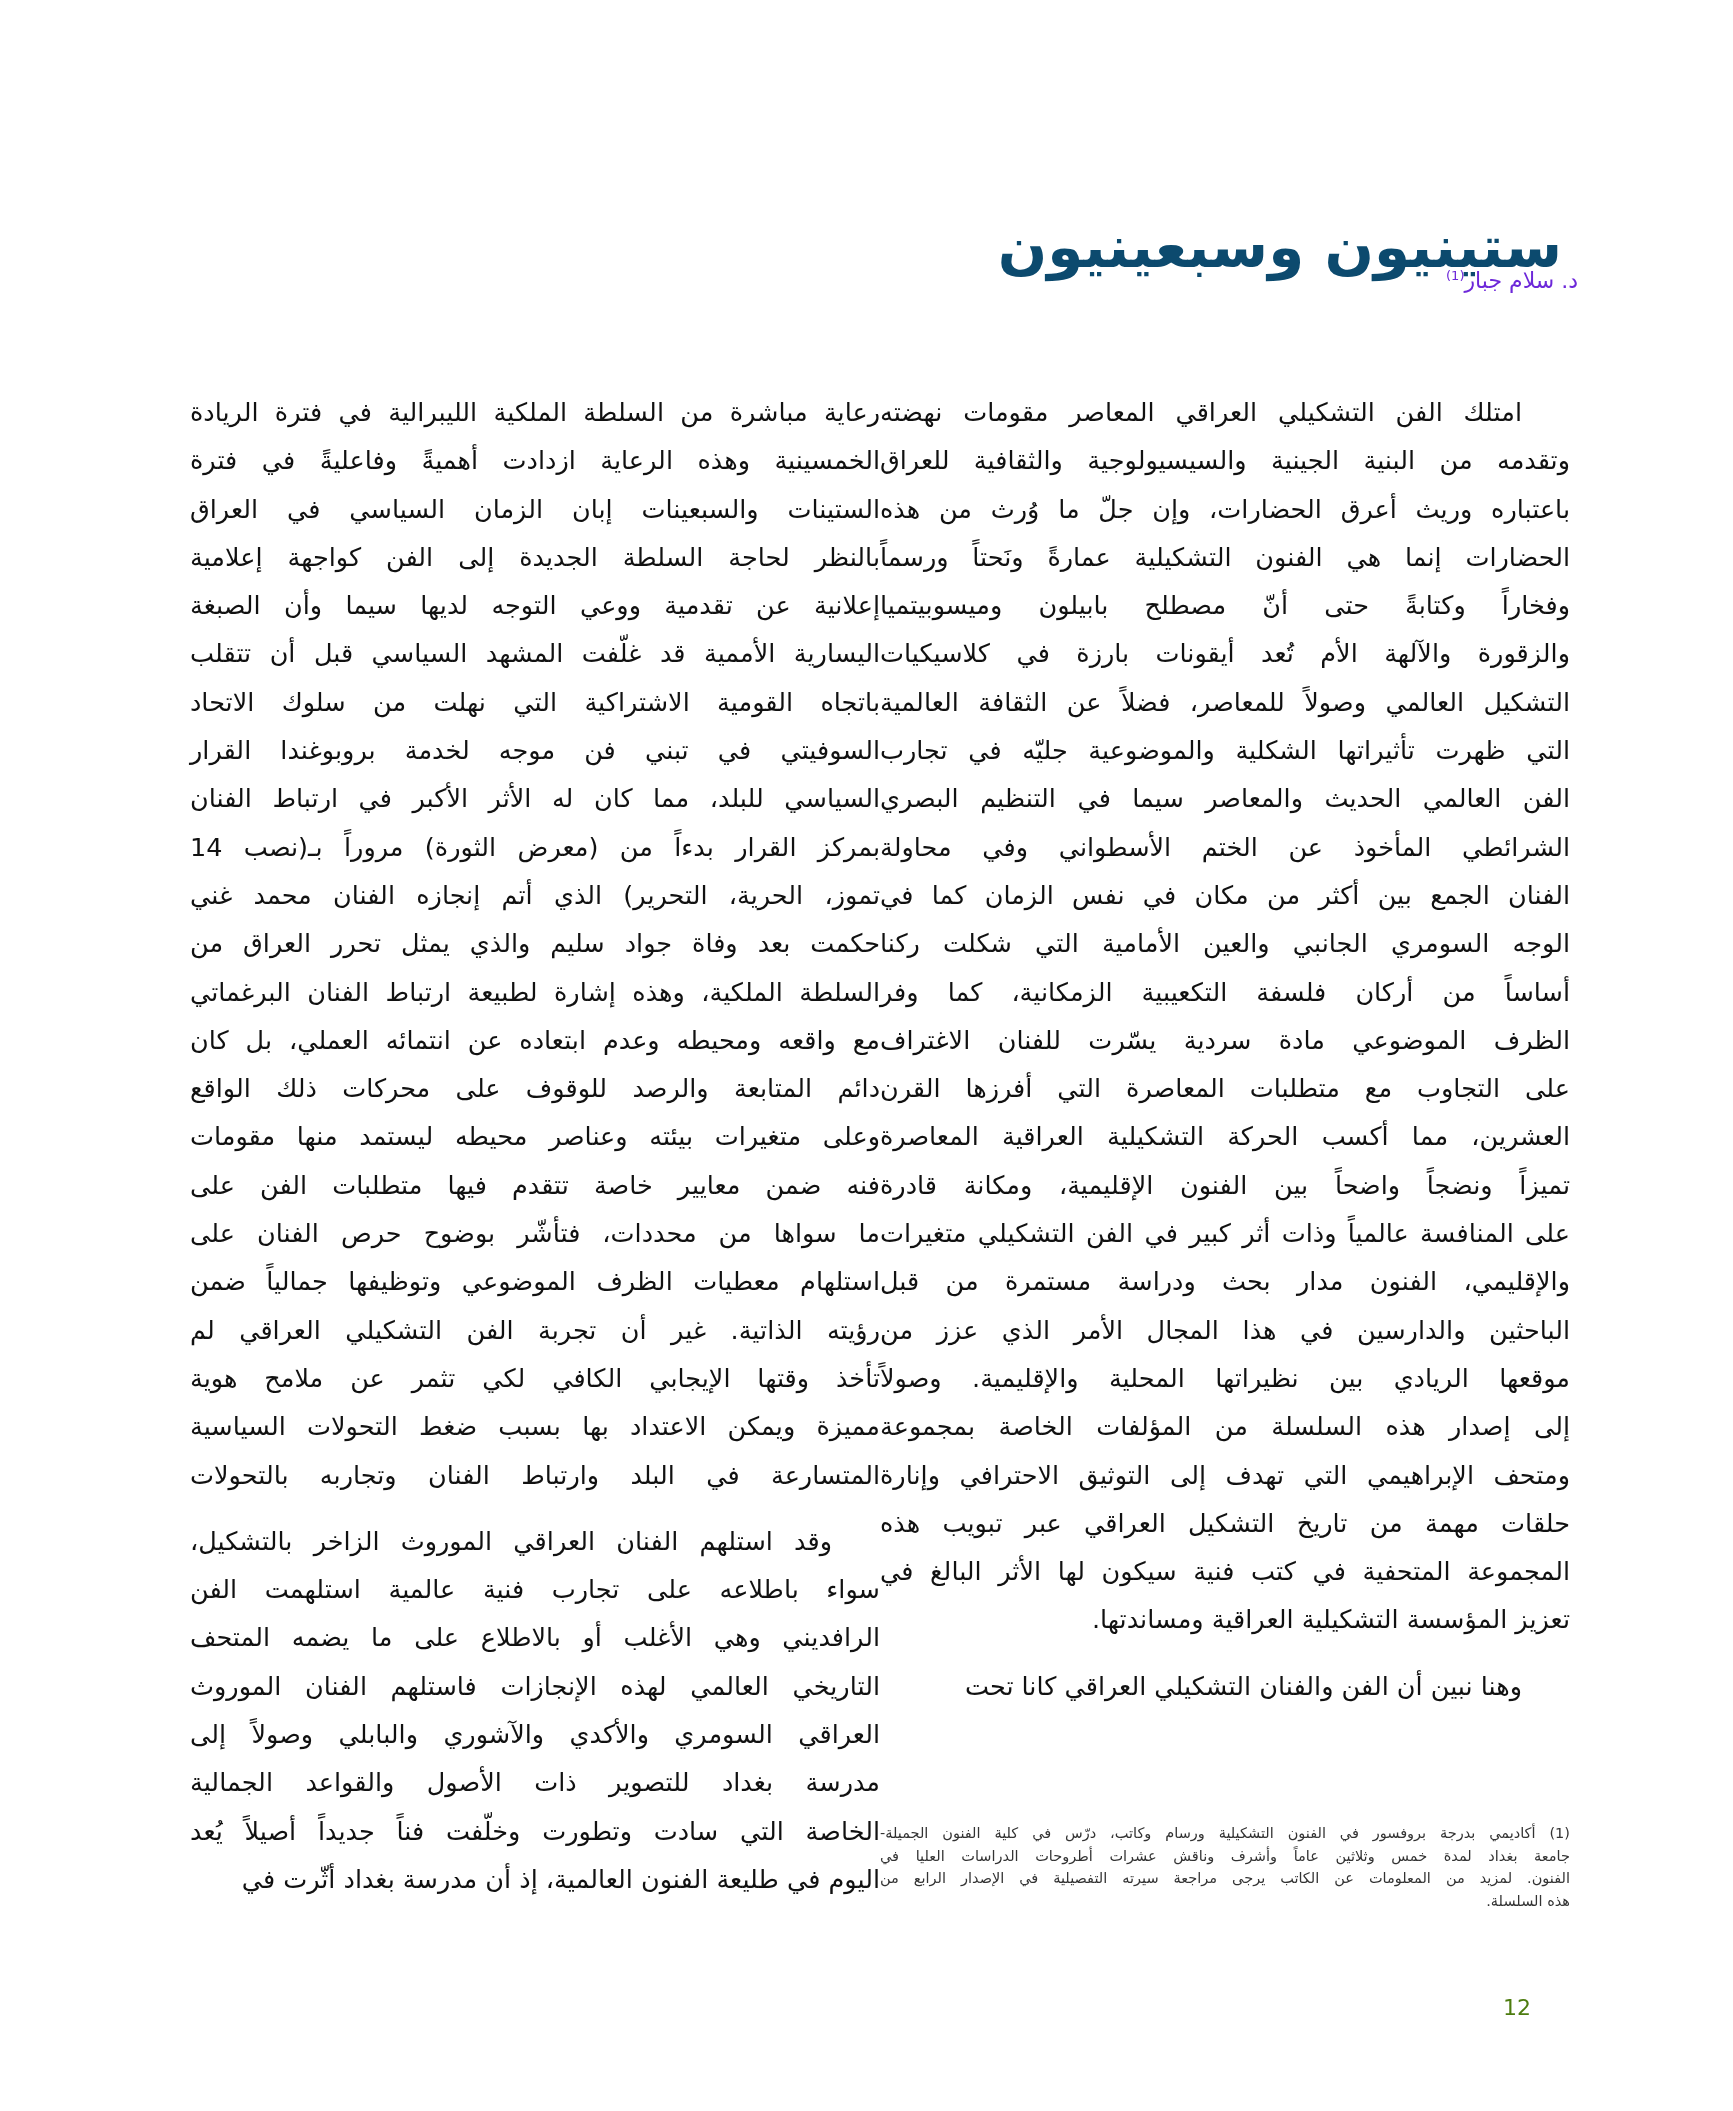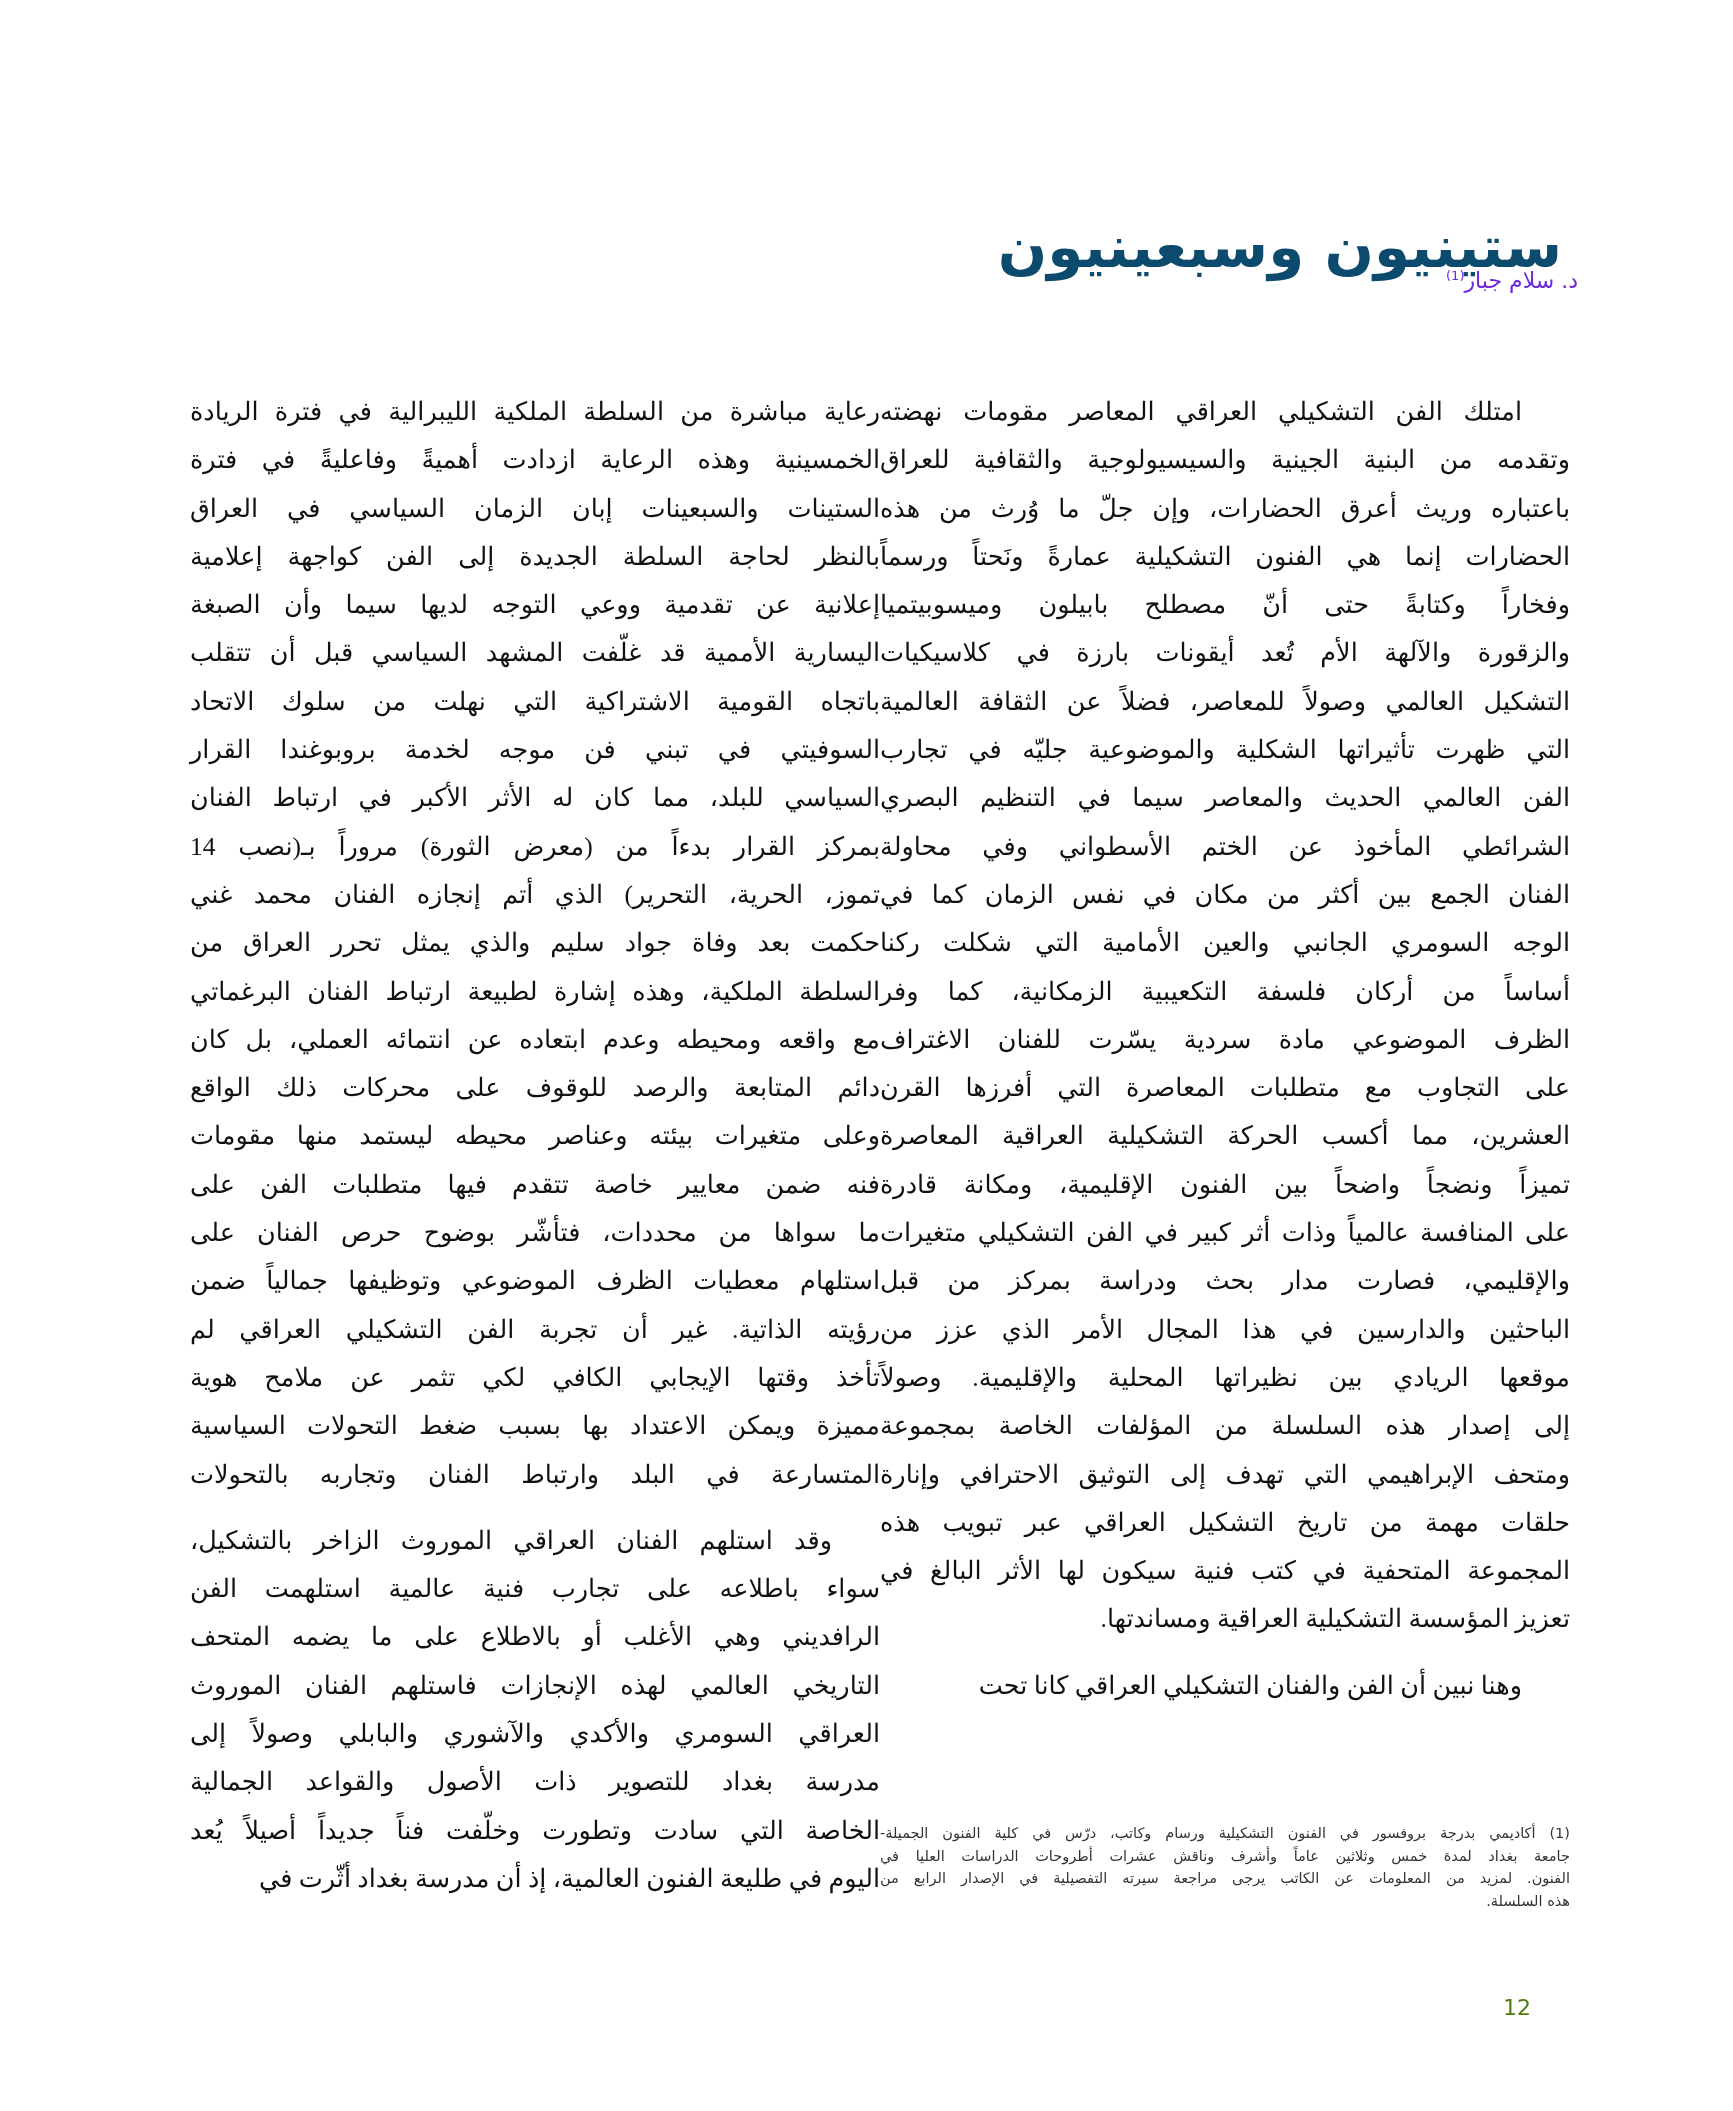--- a/index.html
+++ b/index.html
@@ -10,21 +10,21 @@
   .author { position: absolute; right: 155px; top: 268px; font-size: 22px; color: #6d28d9;
             direction: rtl; }
   .author sup { font-size: 13px; }
   .col { position: absolute; top: 388px; width: 690px; direction: rtl; text-align: justify;
          text-align-last: right; font-size: 25.5px; line-height: 48.3px; color: #111; }
   .col-right { left: 880px; }
   .col-left { left: 190px; }
   .col p { margin: 0; }
   .col p.gap { margin-top: 18px; }
   .col p .indent { display: inline-block; width: 48px; }
-  .col .line { display: block; white-space: nowrap; text-align: justify; text-align-last: justify; font-family: Liberation Serif, serif; }
+  .col .line { display: block; white-space: nowrap; text-align: justify; text-align-last: justify; }
   .col .line.last { text-align-last: right; }
   .footnote { position: absolute; left: 880px; top: 1822px; width: 690px; direction: rtl;
               font-size: 14.5px; line-height: 22.5px; color: #333; }
   .footnote .line { display: block; white-space: nowrap; text-align: justify; text-align-last: justify; }
   .footnote .line.last { text-align-last: right; }
   .page-number { position: absolute; left: 1503px; top: 1995px; font-size: 22px; color: #4d7c0f;
                  font-family: "DejaVu Sans", sans-serif; }
 </style>
 </head>
 <body>
@@ -47,21 +47,21 @@
       <span class="line">الفن العالمي الحديث والمعاصر سيما في التنظيم البصري</span>
       <span class="line">الشرائطي المأخوذ عن الختم الأسطواني وفي محاولة</span>
       <span class="line">الفنان الجمع بين أكثر من مكان في نفس الزمان كما في</span>
       <span class="line">الوجه السومري الجانبي والعين الأمامية التي شكلت ركنا</span>
       <span class="line">أساساً من أركان فلسفة التكعيبية الزمكانية، كما وفر</span>
       <span class="line">الظرف الموضوعي مادة سردية يسّرت للفنان الاغتراف</span>
       <span class="line">على التجاوب مع متطلبات المعاصرة التي أفرزها القرن</span>
       <span class="line">العشرين، مما أكسب الحركة التشكيلية العراقية المعاصرة</span>
       <span class="line">تميزاً ونضجاً واضحاً بين الفنون الإقليمية، ومكانة قادرة</span>
       <span class="line">على المنافسة عالمياً وذات أثر كبير في الفن التشكيلي متغيرات</span>
-      <span class="line">والإقليمي، فصارت مدار بحث ودراسة بمركز من قبل</span>
+      <span class="line">والإقليمي، الفنون مدار بحث ودراسة مستمرة من قبل</span>
       <span class="line">الباحثين والدارسين في هذا المجال الأمر الذي عزز من</span>
       <span class="line">موقعها الريادي بين نظيراتها المحلية والإقليمية. وصولاً</span>
       <span class="line">إلى إصدار هذه السلسلة من المؤلفات الخاصة بمجموعة</span>
       <span class="line">ومتحف الإبراهيمي التي تهدف إلى التوثيق الاحترافي وإنارة</span>
       <span class="line">حلقات مهمة من تاريخ التشكيل العراقي عبر تبويب هذه</span>
       <span class="line">المجموعة المتحفية في كتب فنية سيكون لها الأثر البالغ في</span>
       <span class="line last">تعزيز المؤسسة التشكيلية العراقية ومساندتها.</span>
     </p>
   <p class="gap">
       <span class="line last"><span class="indent" style="display: inline-block; width: 48px;"></span>وهنا نبين أن الفن والفنان التشكيلي العراقي كانا تحت</span>

